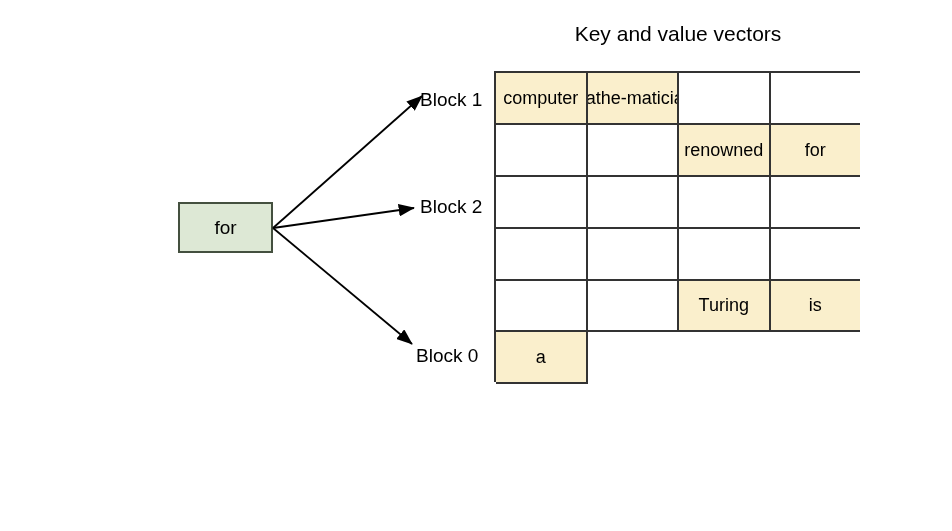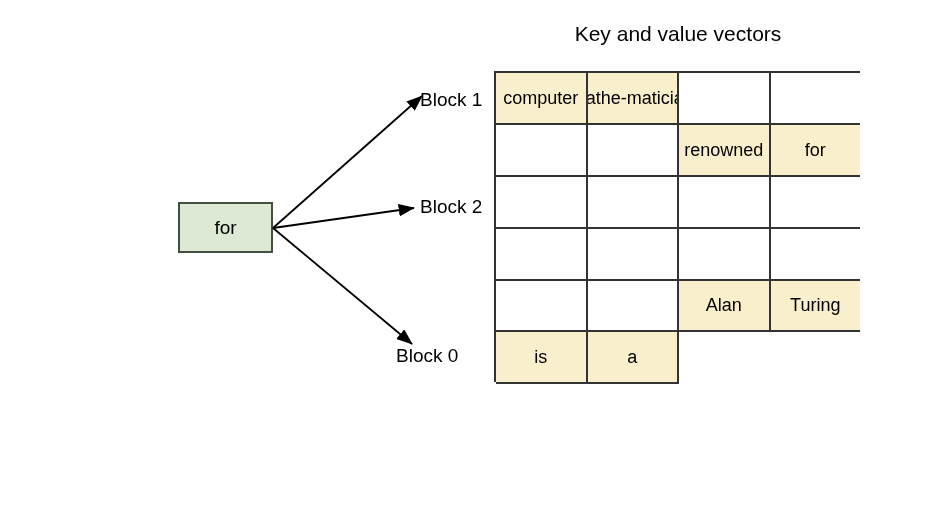--- a/index.html
+++ b/index.html
@@ -69,21 +69,21 @@
 
   
   .block-label {
     position: absolute;
     font-size: 19px;
     color: #000000;
     white-space: nowrap;
     text-align: left;
     width: 68px;
   }
-  #block-label-0 { left: 396px; top: 345px; }
+  #block-label-0 { left: 416px; top: 345px; }
   #block-label-1 { left: 420px; top: 89px;  }
   #block-label-2 { left: 420px; top: 196px; }
 
   
   #kv-grid {
     position: absolute;
     left: 494px;
     top: 71px;
     width: 368px;
     height: 311px;
@@ -163,23 +163,20 @@
       <div class="kv-cell"></div>
       <div class="kv-cell"></div>
       <div class="kv-cell"></div>
       <div class="kv-cell"></div>
       <div class="kv-cell"></div>
       <div class="kv-cell"></div>
       <div class="kv-cell"></div>
       <div class="kv-cell"></div>
       <div class="kv-cell"></div>
       <div class="kv-cell filled">
-        <span class="tok">Alan</span>
-      </div>
-      <div class="kv-cell filled">
         <span class="tok">Turing</span>
       </div>
       <div class="kv-cell filled">
         <span class="tok">is</span>
       </div>
       <div class="kv-cell filled">
         <span class="tok">a</span>
       </div>
     </div>
 

